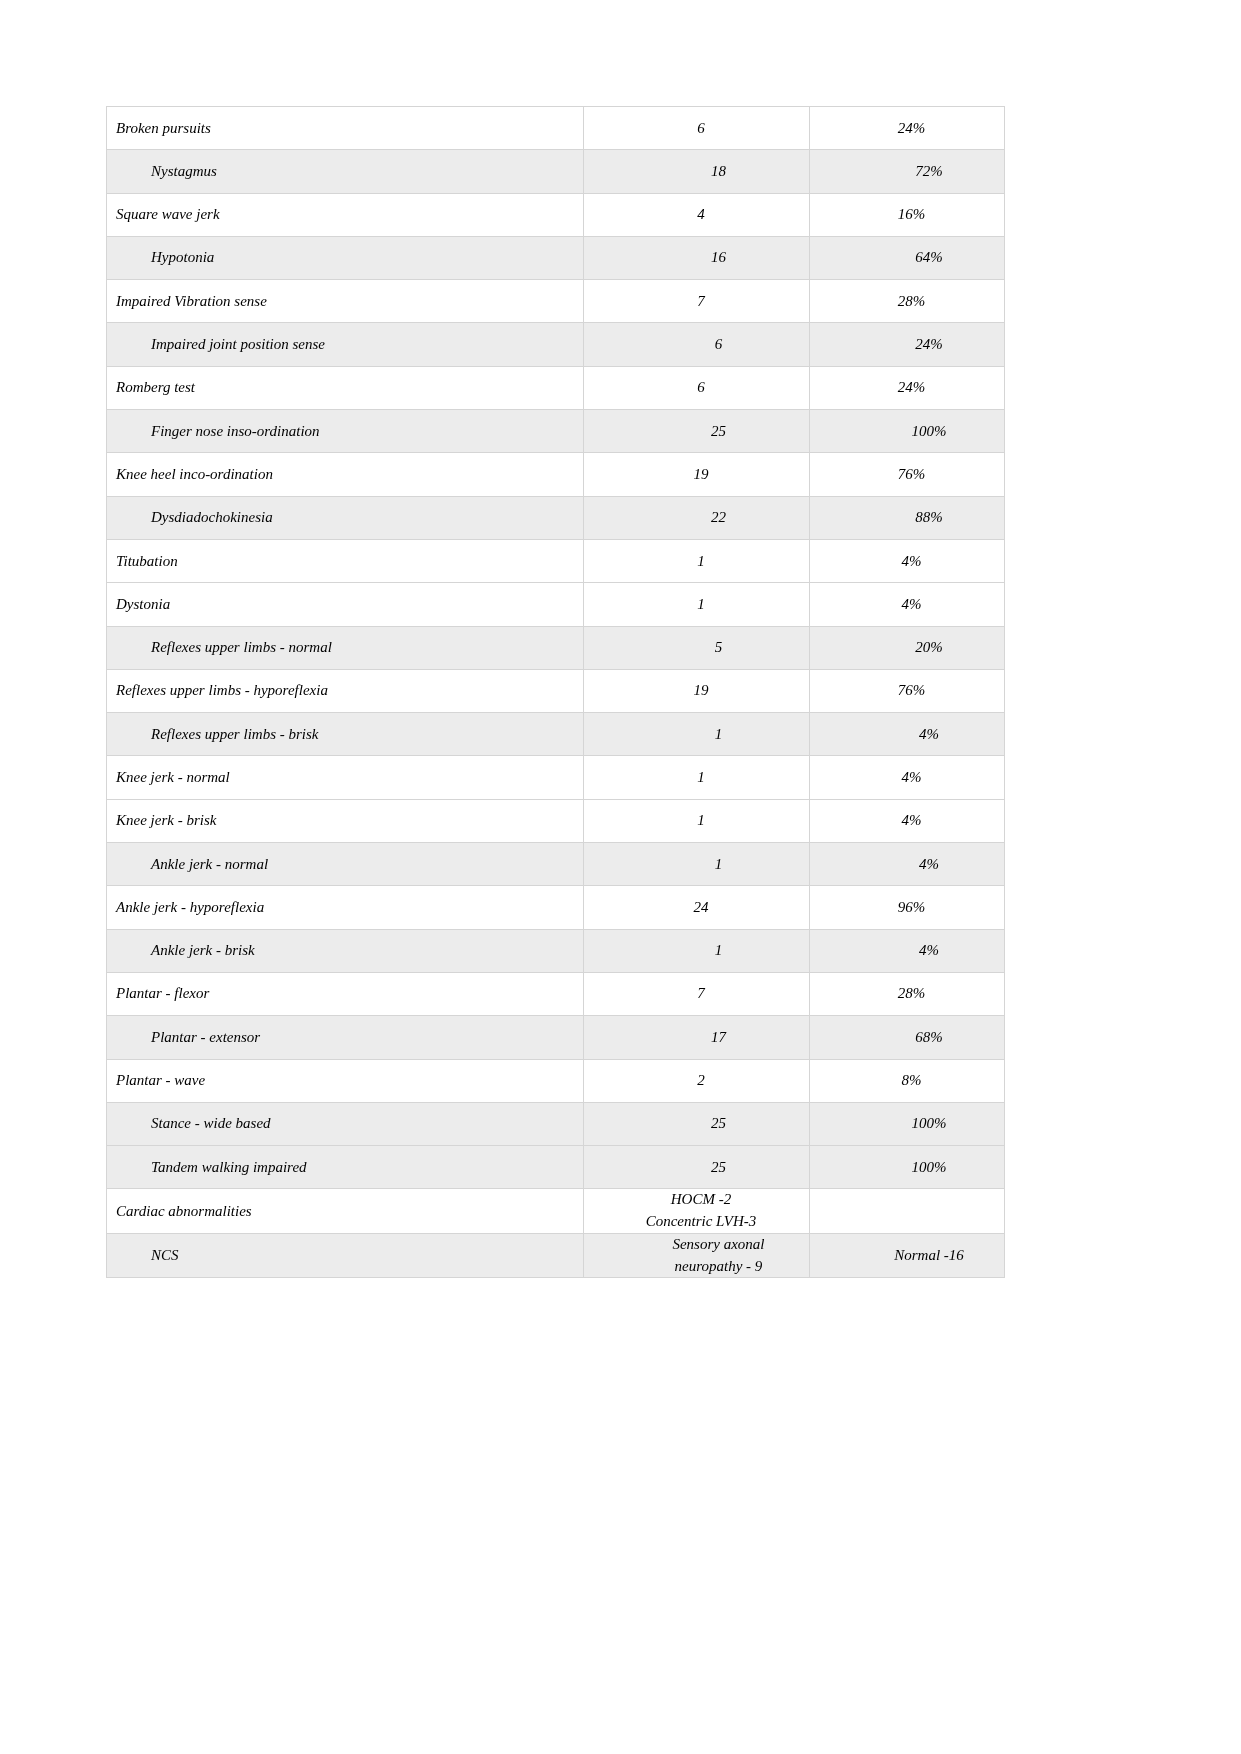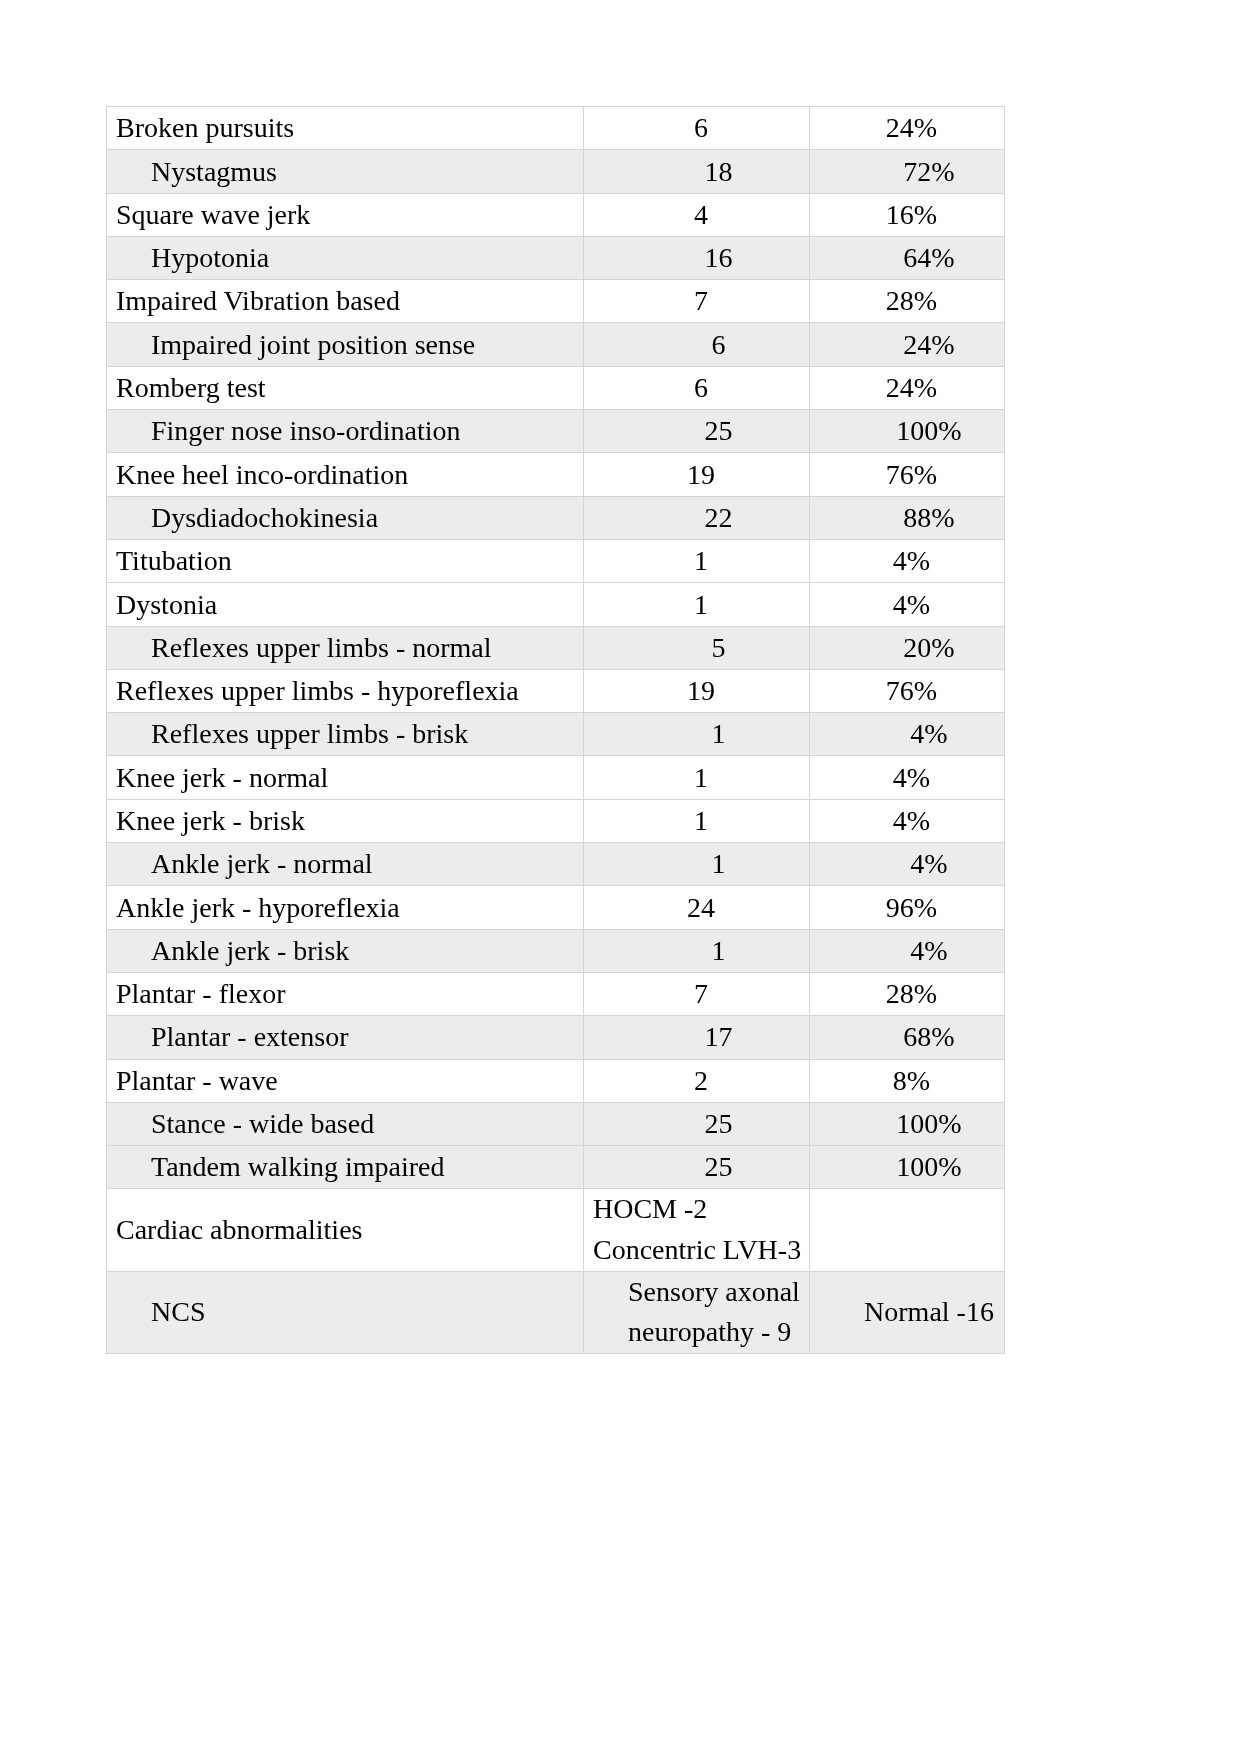--- a/index.html
+++ b/index.html
@@ -23,22 +23,23 @@
   .table-wrap {
     position: absolute;
     left: 106px;
     top: 106px;
     width: 898px;
   }
   table.findings {
     border-collapse: collapse;
     width: 898px;
     table-layout: fixed;
-    font-size: 28px;
+    font-size: 15px;
     line-height: 1.28;
+    font-style: italic;
   }
   table.findings col.c-label { width: 477px; }
   table.findings col.c-count { width: 226px; }
   table.findings col.c-pct   { width: 195px; }
 
   table.findings td {
     border: 1px solid #d5d5d5;
     padding: 0 0 0 9px;
     height: 42.3px;
     vertical-align: middle;
@@ -57,21 +58,21 @@
   }
   td.tall {
     height: 85px;
     vertical-align: middle;
   }
   td.tall.label {
     vertical-align: middle;
   }
   .stack {
     display: block;
-    text-align: left;
+    text-align: center;
   }
   .stack span {
     display: block;
     line-height: 1.45;
   }
 </style>
 </head>
 <body>
 
 <div class="page">
@@ -97,21 +98,21 @@
             <td class="label">Square wave jerk</td>
             <td class="num">4</td>
             <td class="pct">16%</td>
           </tr>
           <tr class="alt">
             <td class="label">Hypotonia</td>
             <td class="num">16</td>
             <td class="pct">64%</td>
           </tr>
           <tr>
-            <td class="label">Impaired Vibration based</td>
+            <td class="label">Impaired Vibration sense</td>
             <td class="num">7</td>
             <td class="pct">28%</td>
           </tr>
           <tr class="alt">
             <td class="label">Impaired joint position sense</td>
             <td class="num">6</td>
             <td class="pct">24%</td>
           </tr>
           <tr>
             <td class="label">Romberg test</td>

